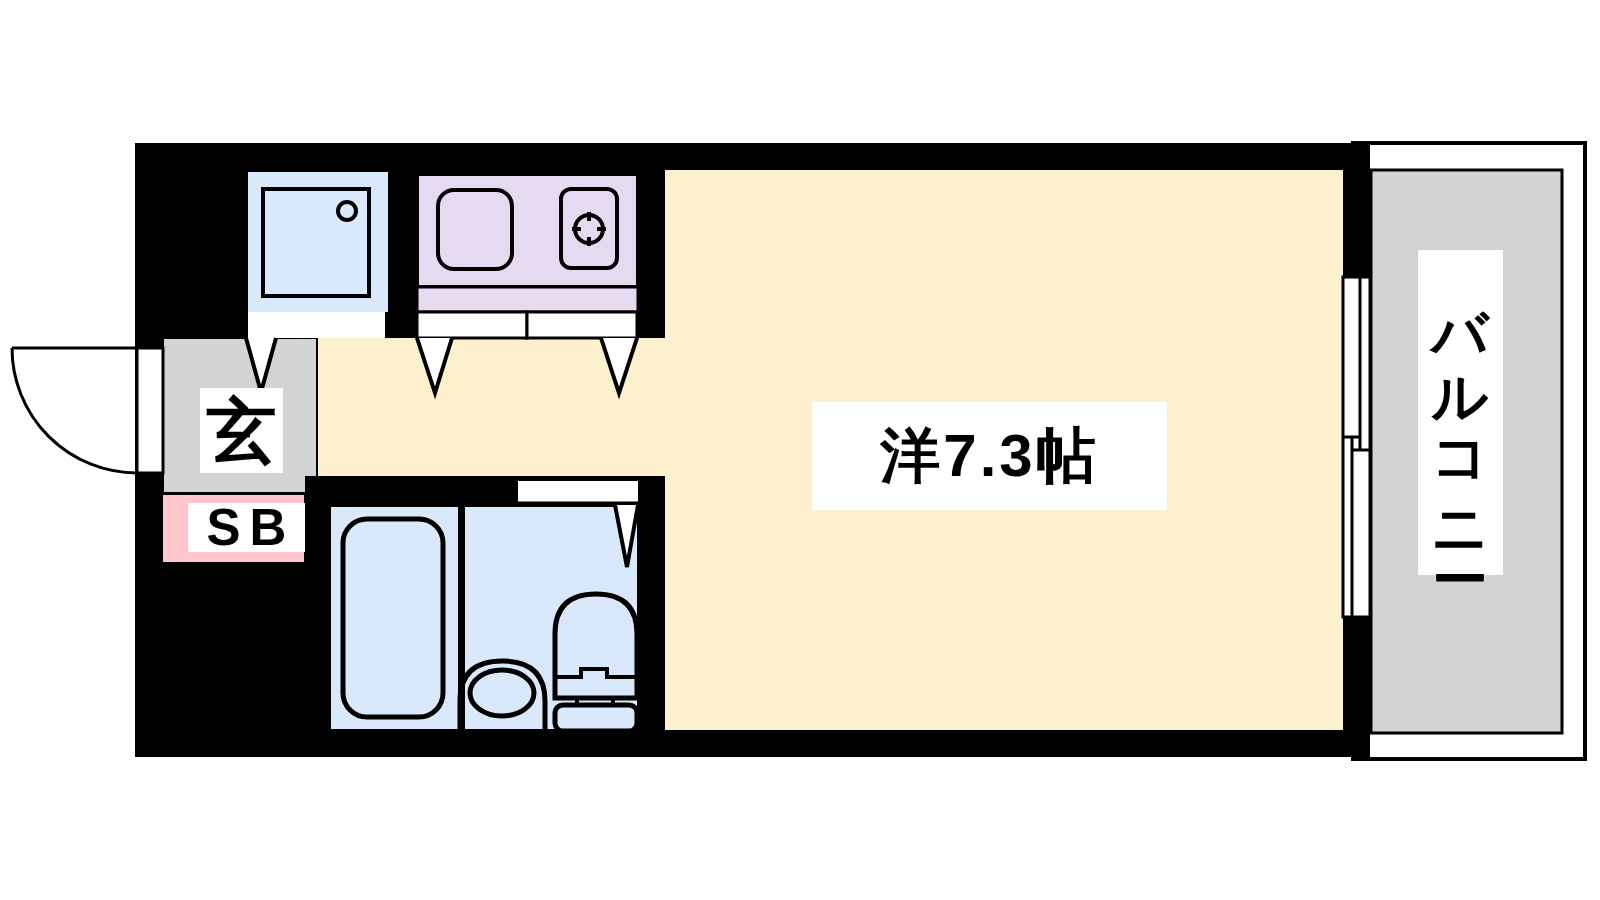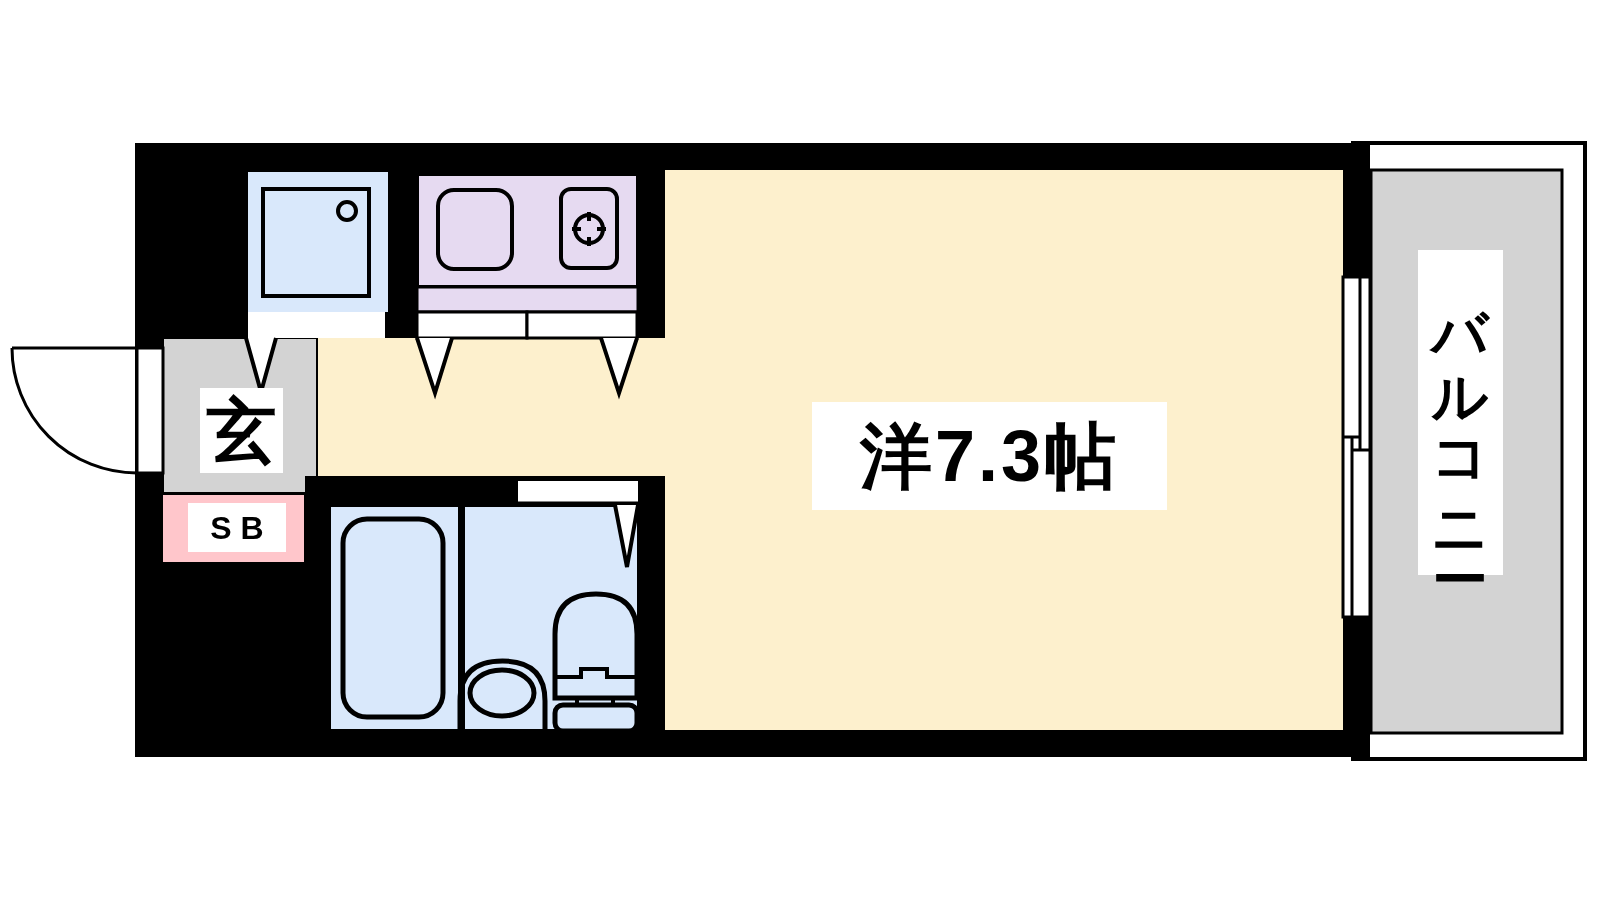--- a/index.html
+++ b/index.html
@@ -7,22 +7,22 @@
     position:relative;width:1600px;height:900px;background:#ffffff;overflow:hidden;
     font-family:"Liberation Sans","DejaVu Sans",sans-serif;
   }
   #plan-svg{position:absolute;left:0;top:0;}
   .room-label{
     position:absolute;background:#ffffff;color:#000;
     display:flex;align-items:center;justify-content:center;
     font-weight:600;line-height:1;white-space:nowrap;
   }
   .label-genkan{left:200px;top:388px;width:83px;height:85px;font-size:70px;font-weight:bold;}
-  .label-sb{left:188px;top:503px;width:98px;height:49px;font-size:32px;letter-spacing:9px;text-indent:9px;}
-  .label-main{left:812px;top:402px;width:355px;height:108px;font-size:72px;letter-spacing:3px;}
+  .label-sb{left:188px;top:503px;width:117px;height:49px;font-size:51px;letter-spacing:9px;text-indent:9px;}
+  .label-main{left:812px;top:402px;width:355px;height:108px;font-size:60px;letter-spacing:3px;}
   .label-balcony{
     left:1418px;top:250px;width:85px;height:325px;font-size:56px;
     writing-mode:vertical-rl;letter-spacing:6px;
   }
 </style>
 </head>
 <body>
 
 <div id="canvas">
 

